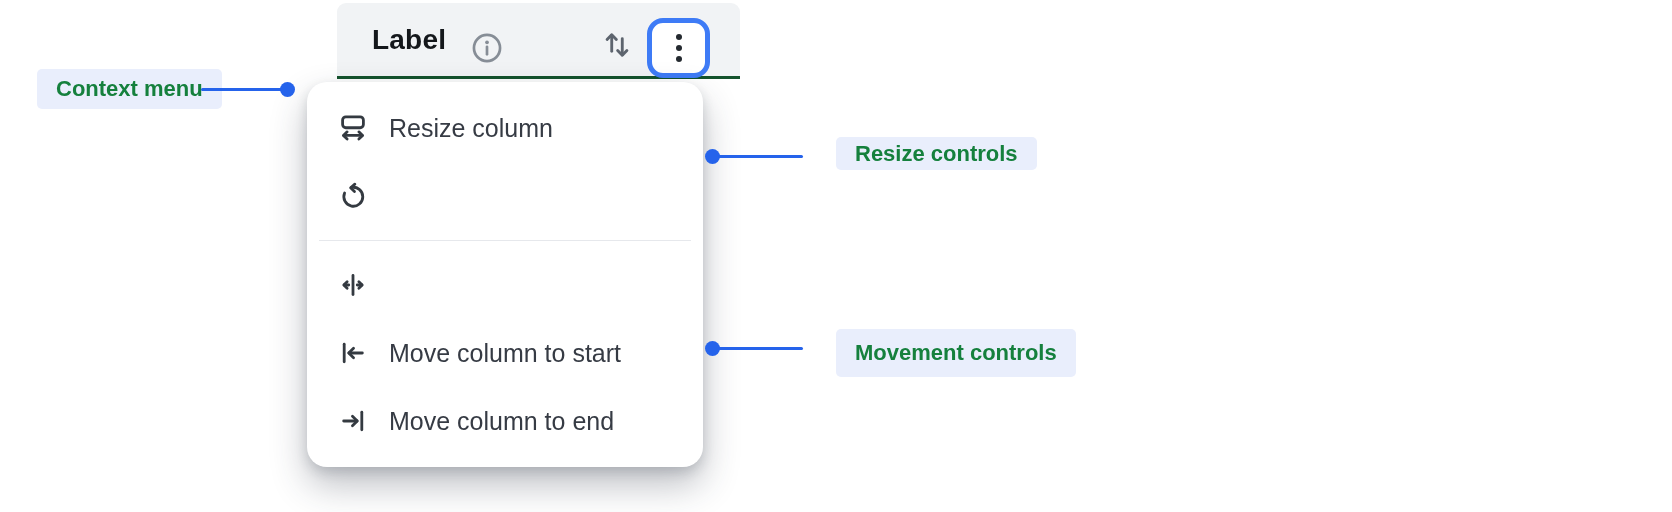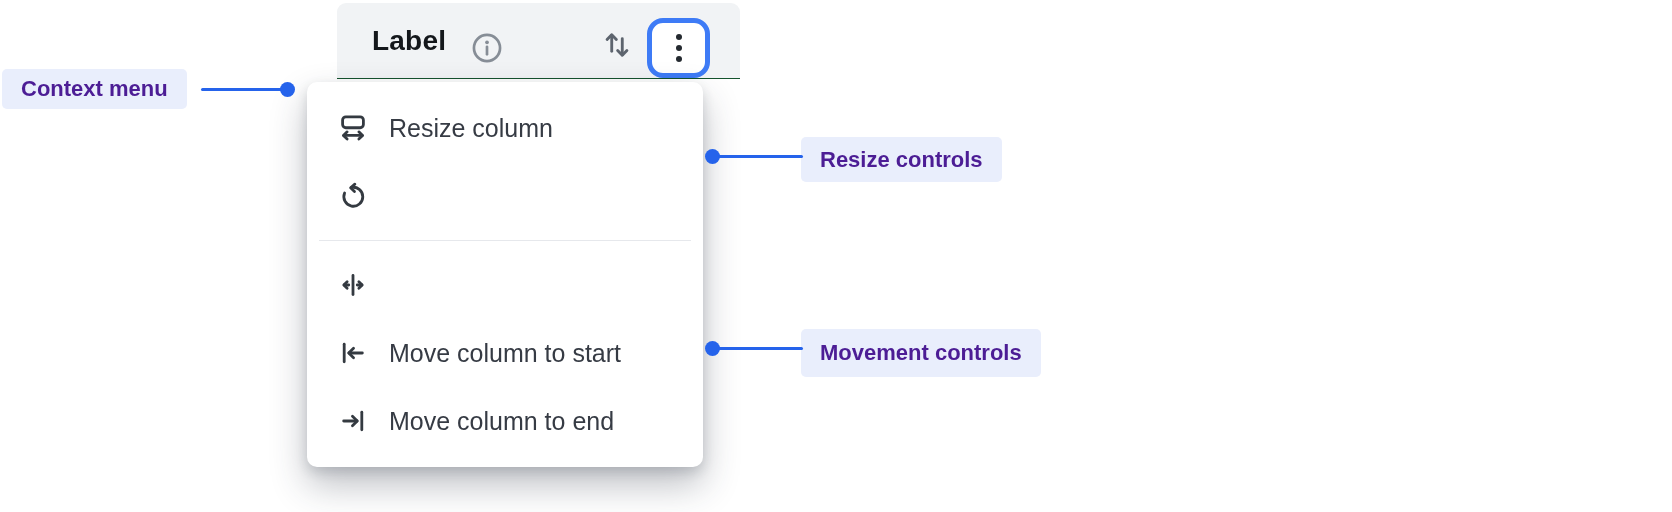--- a/index.html
+++ b/index.html
@@ -1,55 +1,55 @@
 <!DOCTYPE html>
 <html><head>
 <meta charset="utf-8">
 <style>
   html,body{margin:0;padding:0;background:#ffffff;}
   body{width:1672px;height:512px;position:relative;overflow:hidden;
        font-family:"Liberation Sans", sans-serif;}
 
   
   .col-header{position:absolute;left:337px;top:3px;width:403px;height:76px;
-    background:#f1f3f5;border-radius:9px 9px 0 0;border-bottom:1px solid #14532d;box-sizing:border-box;}
+    background:#f1f3f5;border-radius:9px 9px 0 0;border-bottom:3px solid #14532d;box-sizing:border-box;}
   .col-title{position:absolute;left:35px;top:50%;transform:translateY(-50%);
     font-size:28px;font-weight:700;color:#14171b;letter-spacing:.2px;}
   .info-ic{position:absolute;left:132px;top:27px;width:36px;height:36px;}
   .sort-ic{position:absolute;left:261px;top:23px;width:38px;height:38px;cursor:pointer;}
   .kebab-btn{position:absolute;left:310px;top:15px;width:63px;height:60px;
     background:#ffffff;border:5px solid #3e7bf6;border-radius:16px;box-sizing:border-box;
     display:flex;flex-direction:column;align-items:center;justify-content:center;gap:5px;
     padding:0;cursor:pointer;}
   .kebab-btn .dot{width:6px;height:6px;border-radius:50%;background:#24292f;}
 
   
   .menu{position:absolute;left:307px;top:82px;width:396px;box-sizing:border-box;
-    background:#ffffff;border-radius:10px;padding:12px 0;
+    background:#ffffff;border-radius:20px;padding:12px 0;
     box-shadow:0 18px 36px rgba(40,48,62,.30), 0 5px 12px rgba(40,48,62,.16);}
   .menu-item{height:68px;display:flex;align-items:center;padding:0 20px 0 30px;
     cursor:pointer;background:transparent;}
   .mi-icon{width:32px;height:32px;flex:0 0 32px;margin-right:20px;
     display:flex;align-items:center;justify-content:center;}
   .mi-icon svg{width:32px;height:32px;display:block;}
   .mi-label{font-size:25px;color:#363b44;white-space:nowrap;}
   .menu-divider{height:1px;background:#e6e8ec;margin:10px 12px;}
 
   
   .pill{position:absolute;display:inline-flex;align-items:center;height:40px;
     padding:0 19px;background:#e9eefc;border-radius:5px;
-    color:#4c1d95;font-size:22px;font-weight:600;white-space:nowrap;}
+    color:#15803d;font-size:22px;font-weight:600;white-space:nowrap;margin-left:35px;}
   .conn-line{position:absolute;height:3px;background:#2563eb;border-radius:2px;}
   .conn-dot{position:absolute;width:15px;height:15px;border-radius:50%;background:#2563eb;}
 
   .pill-context{left:2px;top:69px;}
   .line-context{left:201px;top:88px;width:82px;}
   .dot-context{left:280px;top:82px;}
 
-  .pill-resize{left:801px;top:137px;height:45px;}
+  .pill-resize{left:801px;top:137px;height:33px;}
   .line-resize{left:715px;top:155px;width:88px;}
   .dot-resize{left:705px;top:149px;}
 
   .pill-movement{left:801px;top:329px;height:48px;}
   .line-movement{left:715px;top:347px;width:88px;}
   .dot-movement{left:705px;top:341px;}
 </style>
 </head>
 <body>
 

